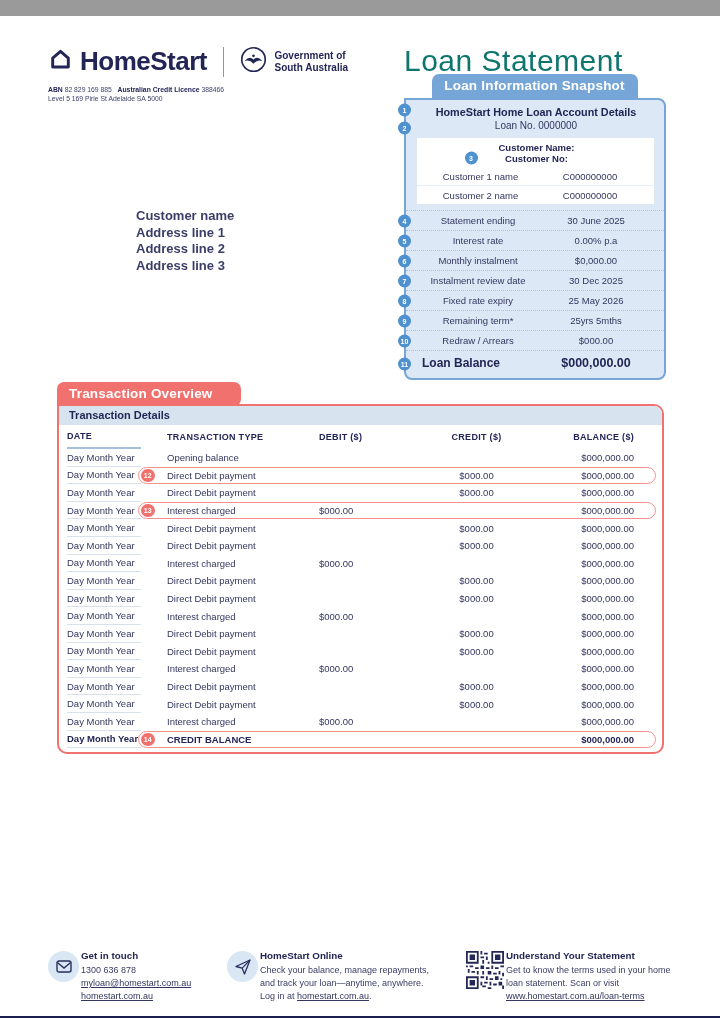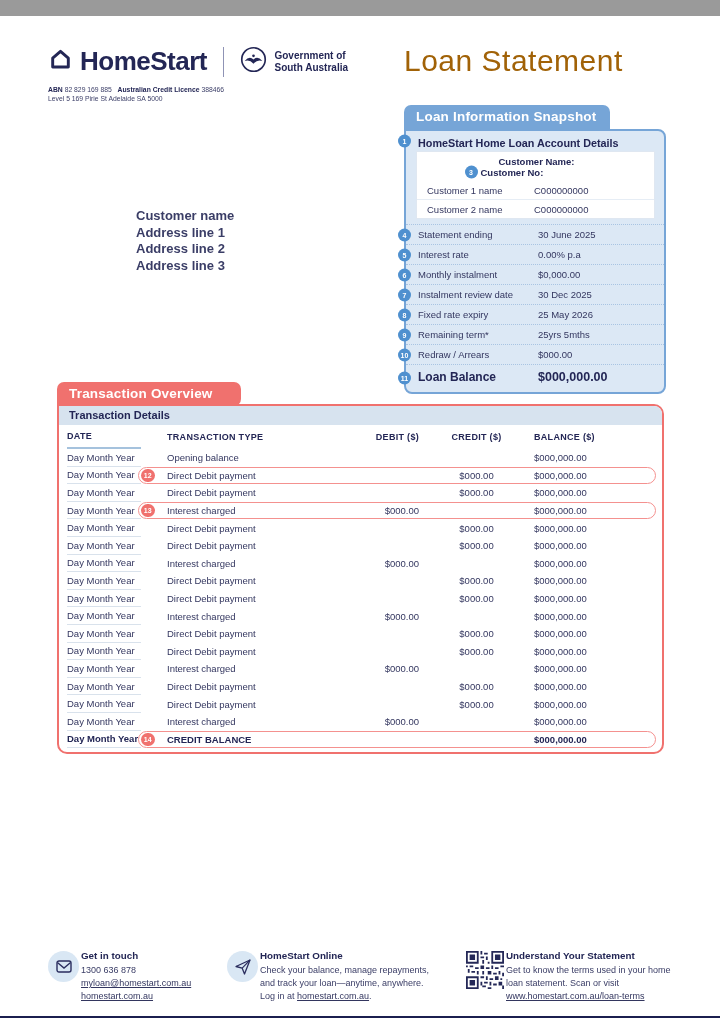--- a/index.html
+++ b/index.html
@@ -10,24 +10,24 @@
   
   .brand-block { position:absolute; left:48px; top:30px; }
   .brand-row { display:flex; align-items:center; gap:7px; }
   .brand-name { font-size:26px; font-weight:bold; color:#232655; letter-spacing:-0.5px; }
   .brand-sep { width:1.5px; height:30px; background:#8f93b5; margin:0 9px; }
   .gov-text { font-size:10px; font-weight:bold; color:#232655; line-height:11.5px; }
   .abn-line { margin-top:9px; font-size:6.8px; color:#3c3f68; }
   .abn-line b { color:#232655; }
   .hq-line { margin-top:2px; font-size:6.8px; color:#3c3f68; }
 
-  .doc-title { position:absolute; left:404px; top:28px; font-size:30px; font-weight:500; color:#a16207; letter-spacing:0.5px; }
+  .doc-title { position:absolute; left:404px; top:28px; font-size:30px; font-weight:500; color:#0f766e; letter-spacing:0.5px; }
 
   
-  .snapshot { position:absolute; left:404px; top:89px; width:262px; }
+  .snapshot { position:absolute; left:404px; top:58px; width:262px;text-align:center; }
   .snap-tab { display:inline-block; background:#76a5d7; color:#fff; font-size:13.5px; font-weight:bold; padding:4px 13px 5px 12px; border-radius:7px 7px 0 0; letter-spacing:0.2px; }
   .snap-panel { background:#dce8f5; border:2px solid #76a5d7; border-radius:0 8px 8px 8px; padding-bottom:2px; }
   .badge { display:inline-flex; align-items:center; justify-content:center; width:13px; height:13px; border-radius:50%; color:#fff; font-size:7px; font-weight:bold; }
   .badge-blue { background:#4f90cf; }
   .badge-red  { background:#f0716e; }
   .snap-heading { position:relative; font-size:10.8px; font-weight:bold; color:#232655; padding:6px 10px 1px 12px; }
   .snap-loanno  { position:relative; font-size:10px; color:#33365f; padding:1px 10px 5px 12px; }
   .edge-badge { position:absolute; left:-8px; top:50%; transform:translateY(-50%); }
   .cust-table { background:#ffffff; margin:1px 9px 5px 10px; border:1px solid #dfe7f1; font-size:9.5px; }
   .cust-row { display:flex; padding:3.5px 8px 3.5px 10px; border-top:1px solid #e6edf5; align-items:center; }
@@ -51,23 +51,23 @@
   .tx-panel { background:#fff; border:2px solid #f0716e; border-radius:0 10px 10px 10px; margin-top:-2px; position:relative; z-index:1; padding-bottom:4px; overflow:hidden; }
   .tx-details-bar { background:#d7e3ef; color:#232655; font-size:11px; font-weight:bold; padding:3px 10px 4px; }
   .tx-head, .tx-row { display:flex; align-items:center; padding-left:8px; position:relative; }
   .tx-head { height:24px; font-size:9px; font-weight:bold; color:#232655; letter-spacing:0.3px; }
   .tx-row { height:17.6px; font-size:9.5px; color:#33365f; }
   .c-date { width:74px; align-self:stretch; display:flex; align-items:center; border-bottom:1px solid #d9e2ec; }
   .tx-head .c-date { border-bottom:2px solid #a5c2dd; }
   .c-badge { width:26px; display:flex; align-items:center; }
   .c-badge .badge { width:13.5px; height:13.5px; }
   .c-type { flex:1; }
-  .c-debit { width:100px; text-align:right; }
+  .c-debit { width:100px; text-align:left; }
   .c-credit { width:115px; text-align:center; }
-  .c-balance { width:128px; padding-right:12px; }
+  .c-balance { width:128px; text-align:right; padding-right:28px; }
   .tx-row.bold-row .c-type, .tx-row.bold-row .c-balance, .tx-row.bold-row .c-date { font-weight:bold; color:#232655; }
   .row-outline { display:none; }
   .tx-row.hl .row-outline { display:block; position:absolute; left:79px; right:6px; top:0.5px; bottom:0.5px; border:1.5px solid #f4918f; border-radius:10px; pointer-events:none; }
 
   
   .footer { position:absolute; left:0; top:933px; width:720px; height:66px; }
   .f-col { position:absolute; display:flex; gap:2px; }
   .f-col1 { left:48px; }  .f-col2 { left:227px; }  .f-col3 { left:466px; }
   .icon-circle { width:31px; height:31px; border-radius:50%; background:#d9e7f4; display:flex; align-items:center; justify-content:center; flex:none; margin-top:2px; }
   .f-head { font-size:9.8px; font-weight:bold; color:#232655; margin-bottom:2px; }
@@ -110,20 +110,24 @@
   </div>
 
   <div class="doc-title">Loan Statement</div>
 
   <div class="snapshot">
     <div class="snap-tab">Loan Information Snapshot</div>
     <div class="snap-panel">
       <div class="snap-heading">
         <span class="badge badge-blue edge-badge">1</span>
         <span>HomeStart Home Loan Account Details</span>
+      </div>
+      <div class="snap-loanno">
+        <span class="badge badge-blue edge-badge">2</span>
+        <span>Loan No. 0000000</span>
       </div>
       <div class="cust-table">
         <div class="cust-row cust-head">
           <span class="cust-name">Customer Name:</span>
           <span class="cust-no">
             <span class="badge badge-blue">3</span>
             <span>Customer No:</span>
           </span>
         </div>
         <div>

